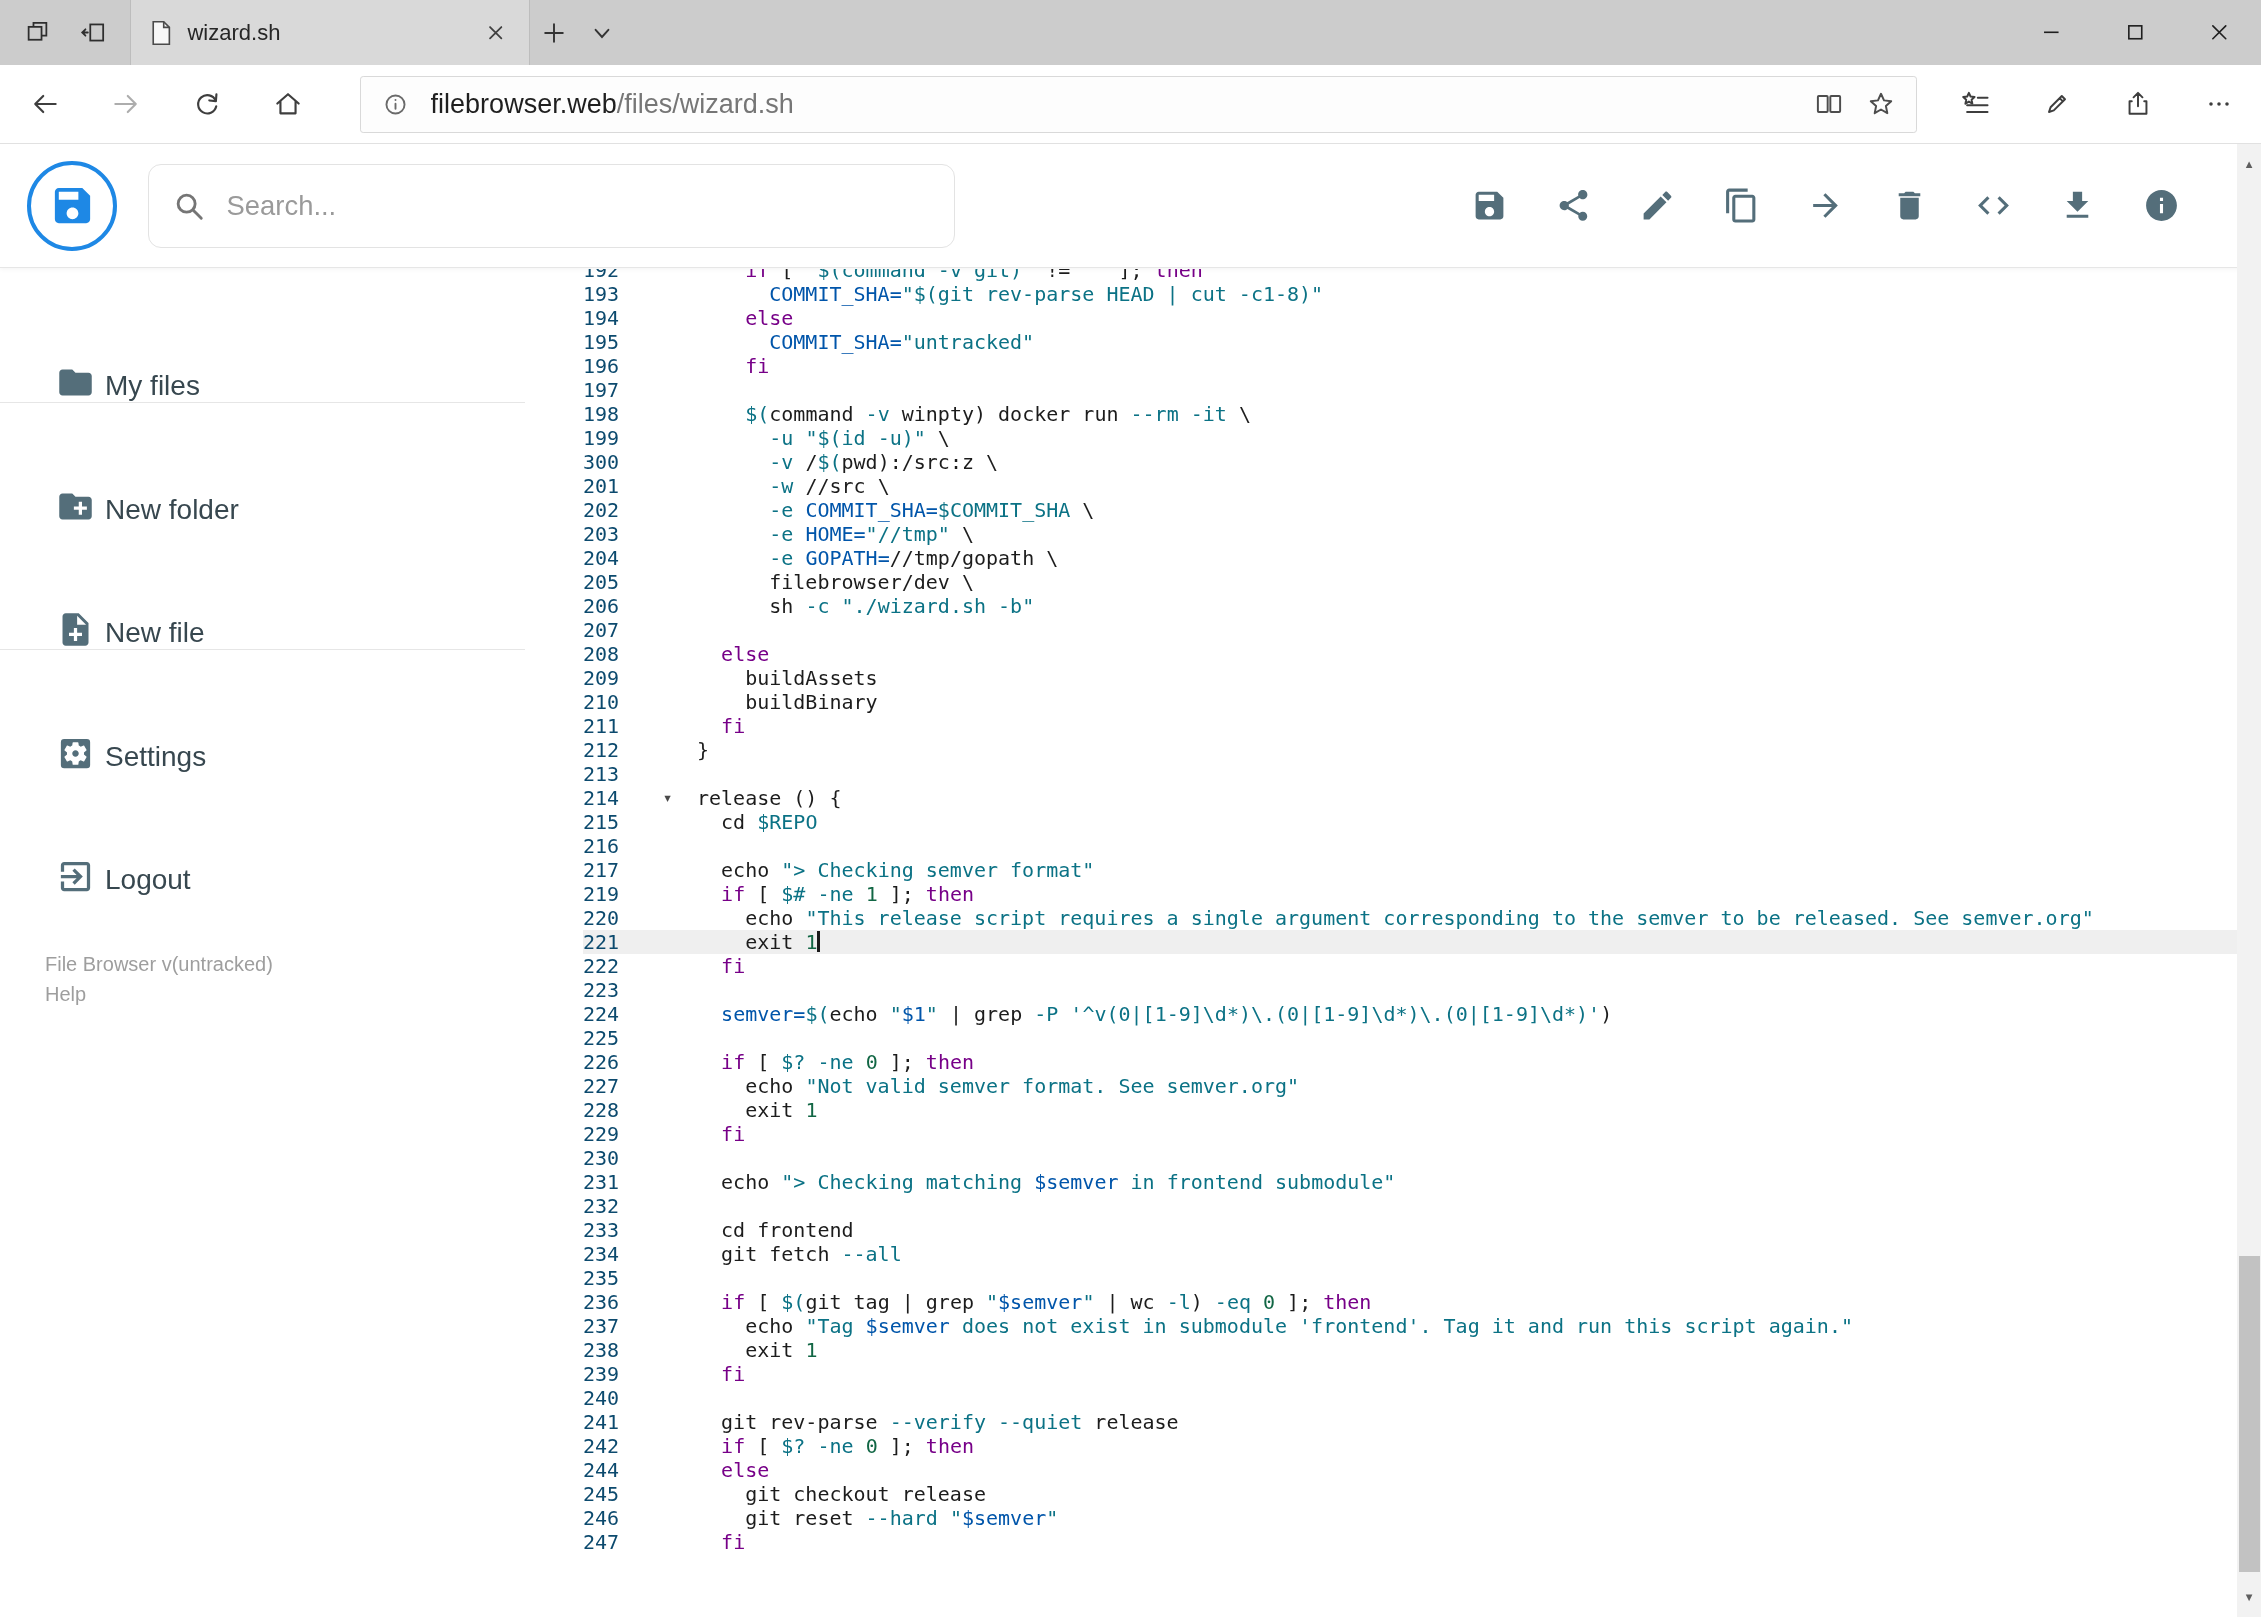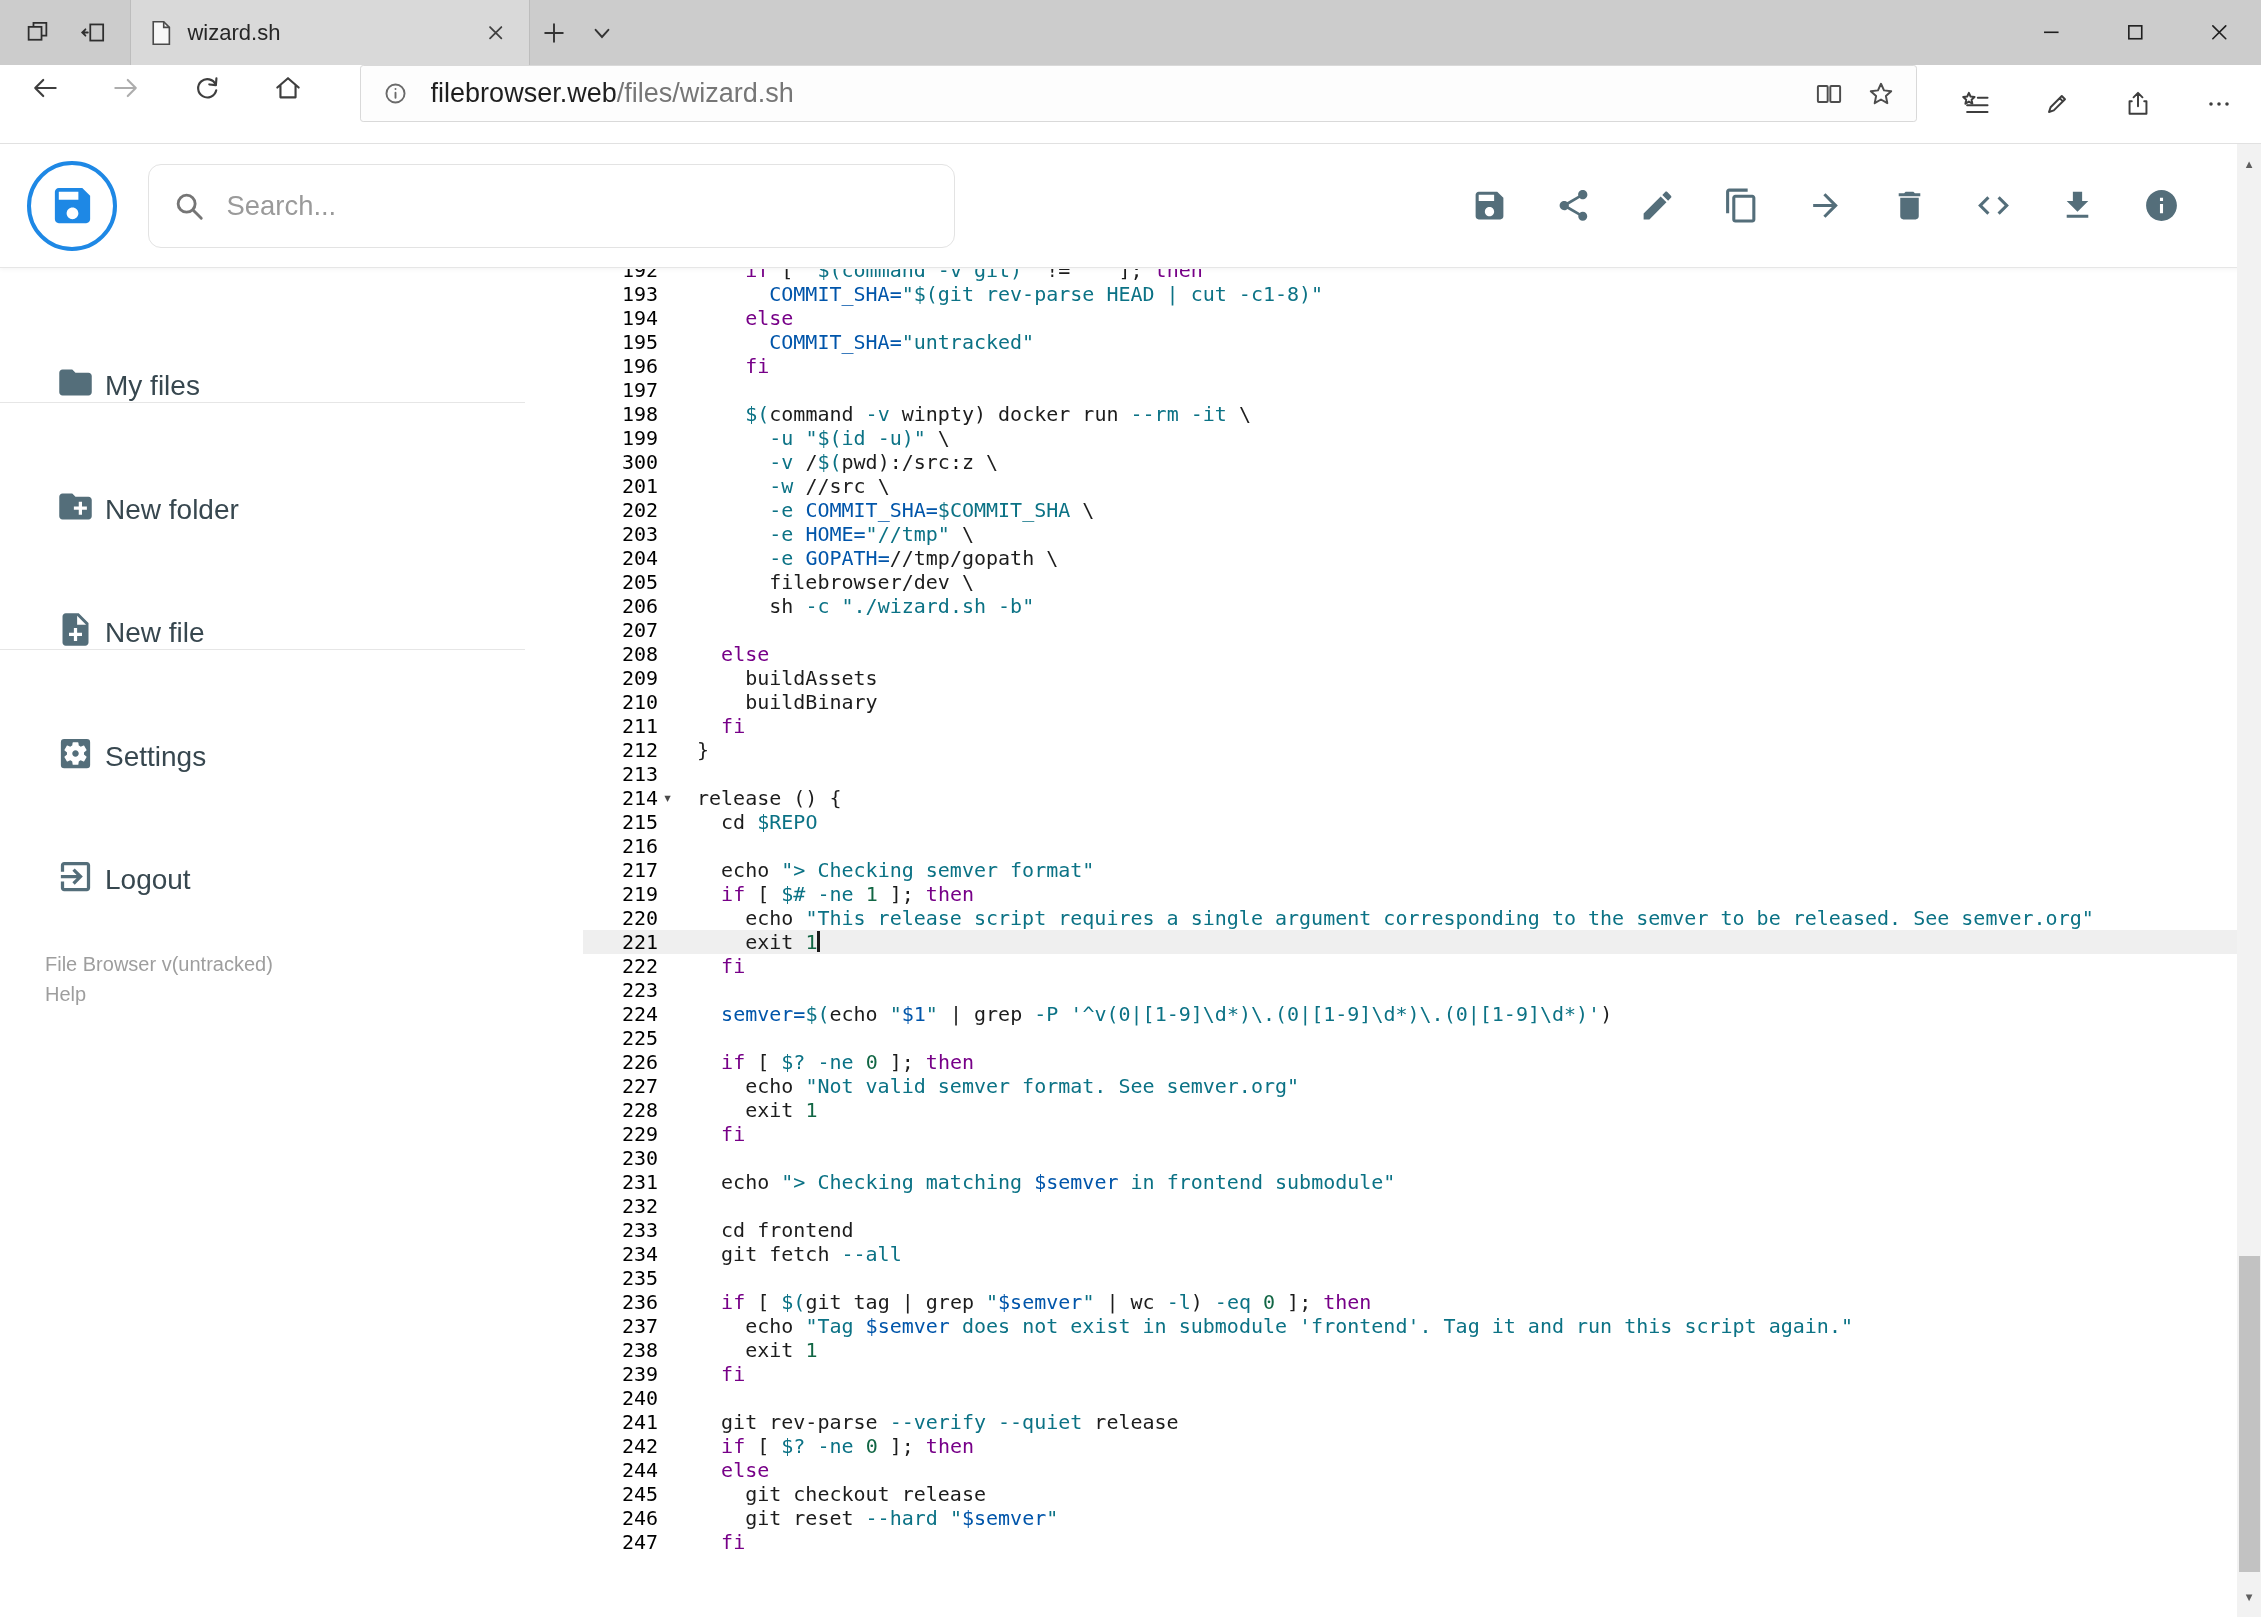--- a/index.html
+++ b/index.html
@@ -11,21 +11,21 @@
   .tb-left{display:flex;align-items:center;gap:24px;padding:0 21px}
   .tb-icon{width:32px;height:32px;display:flex;align-items:center;justify-content:center;cursor:pointer}
   .tab{width:400px;background:#d9d9d9;border-left:0.8px solid #bdbdbd;border-right:0.8px solid #bdbdbd;display:flex;align-items:center;padding:0 19.4px;gap:14.5px;cursor:pointer}
   .tab-title{font-size:22px;color:#262626;flex:1;white-space:nowrap;overflow:hidden}
   .tab-close{width:27.4px;height:27.4px;display:flex;align-items:center;justify-content:center;cursor:pointer}
   .newtab,.tabchev{width:48px;display:flex;align-items:center;justify-content:center;cursor:pointer}
   .win-controls{margin-left:auto;display:flex}
   .win-btn{width:84px;display:flex;align-items:center;justify-content:center;cursor:pointer}
 
   
-  .navbar{height:79px;background:#fff;border-bottom:1.6px solid #e2e2e2;display:flex;padding-left:22.6px}
+  .navbar{height:79px;background:#fff;border-bottom:1.6px solid #e2e2e2;display:flex;align-items:center;padding-left:22.6px}
   .nav-btn{width:45px;height:45px;display:flex;align-items:center;justify-content:center;margin-right:36px;cursor:pointer}
   .urlbox{margin-left:13px;width:1557px;height:57px;border:1.6px solid #d9d9d9;border-radius:3.2px;background:#fdfdfd;display:flex;align-items:center;padding:0 18px;gap:18px;cursor:text}
   .url-text{font-size:27px;flex:1;white-space:nowrap;overflow:hidden}
   .url-domain{color:#1f1f1f}
   .url-path{color:#767676}
   .url-icon{width:34px;height:34px;display:flex;align-items:center;justify-content:center;cursor:pointer}
   .nav-right{display:flex;align-items:center;gap:36px;margin-left:37px}
   .nav-right .nav-btn{margin-right:0}
 
   
@@ -45,21 +45,21 @@
   .side-label{font-size:28px;color:#37474f}
   .side-divider{height:0.8px;background:#e6e6e6}
   .side-footer{margin-top:53px;padding-left:45px;color:#9e9e9e;font-size:20px;line-height:30px}
   .side-footer .help{cursor:pointer}
 
   
   .editor{position:absolute;top:269px;left:583px;right:0;bottom:0;background:#fff;overflow:hidden;font-family:"DejaVu Sans Mono",monospace;font-size:20px;line-height:24px;z-index:1}
   .code-rows{margin-top:-11.3px}
   .code-row{display:flex;height:24px;white-space:pre}
   .code-row.active{background:#efefef}
-  .gutter{width:75px;text-align:right;color:#000000;flex:none}
+  .gutter{width:75px;text-align:left;color:#0c4a6e;flex:none}
   .foldcell{width:39px;flex:none;padding-left:4.8px;font-size:16px;color:#4a4a4a}
   .codecell{flex:1;color:#1c1c1c}
   .caret{display:inline-block;width:2.4px;height:21px;background:#1a1a1a;vertical-align:-3.2px}
 
   
   .scrollbar{position:absolute;top:144px;right:0;width:24px;bottom:0;background:#f2f2f2;z-index:30}
   .sb-btn{position:absolute;left:0;width:24px;height:40px;display:flex;align-items:center;justify-content:center;font-size:11.3px;color:#5f5f5f;cursor:pointer}
   .sb-btn.up{top:0}
   .sb-btn.down{bottom:0}
   .sb-thumb{position:absolute;left:1.6px;width:21px;top:1112px;height:316px;background:#c2c2c2;cursor:pointer}

